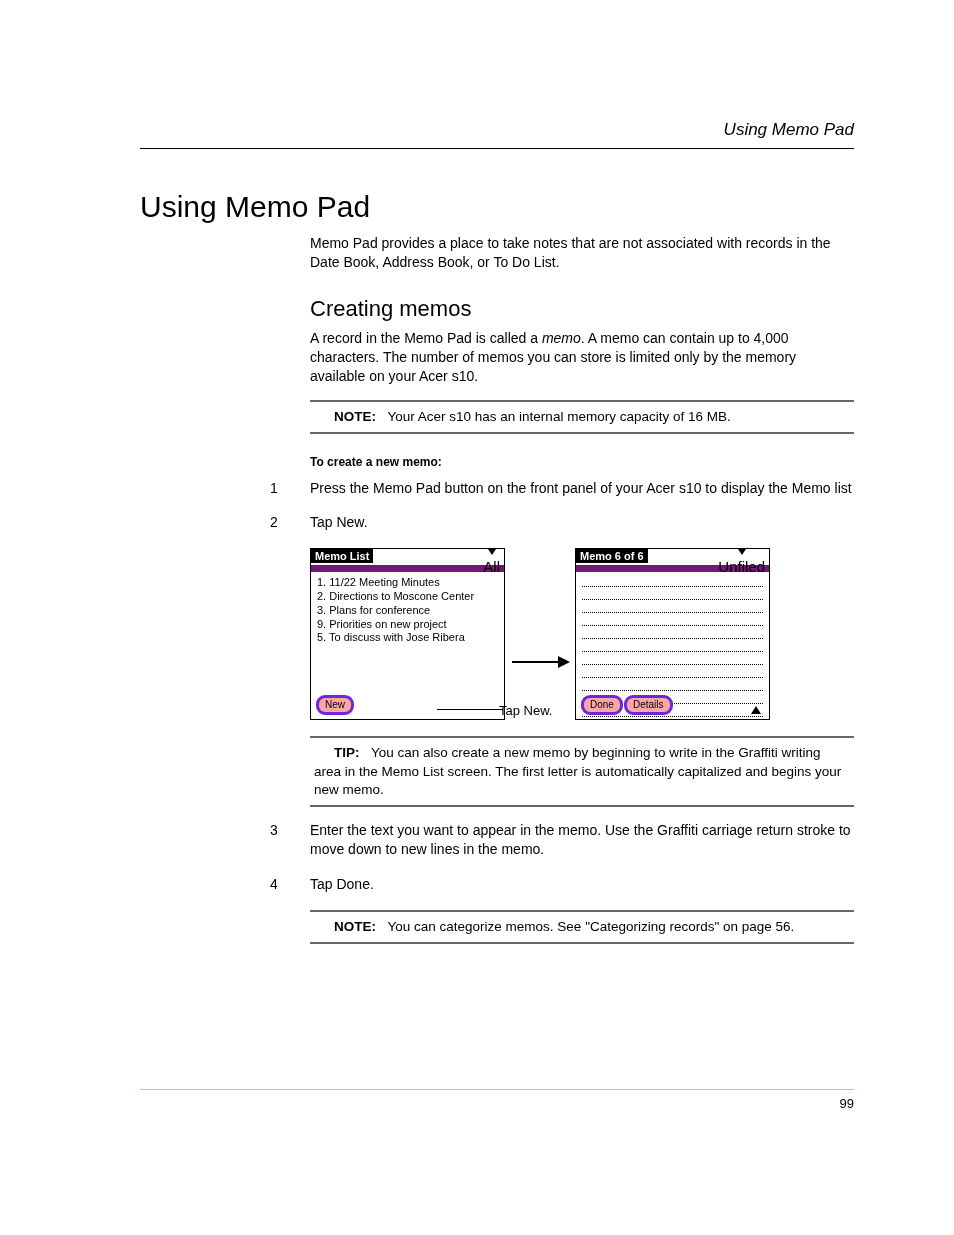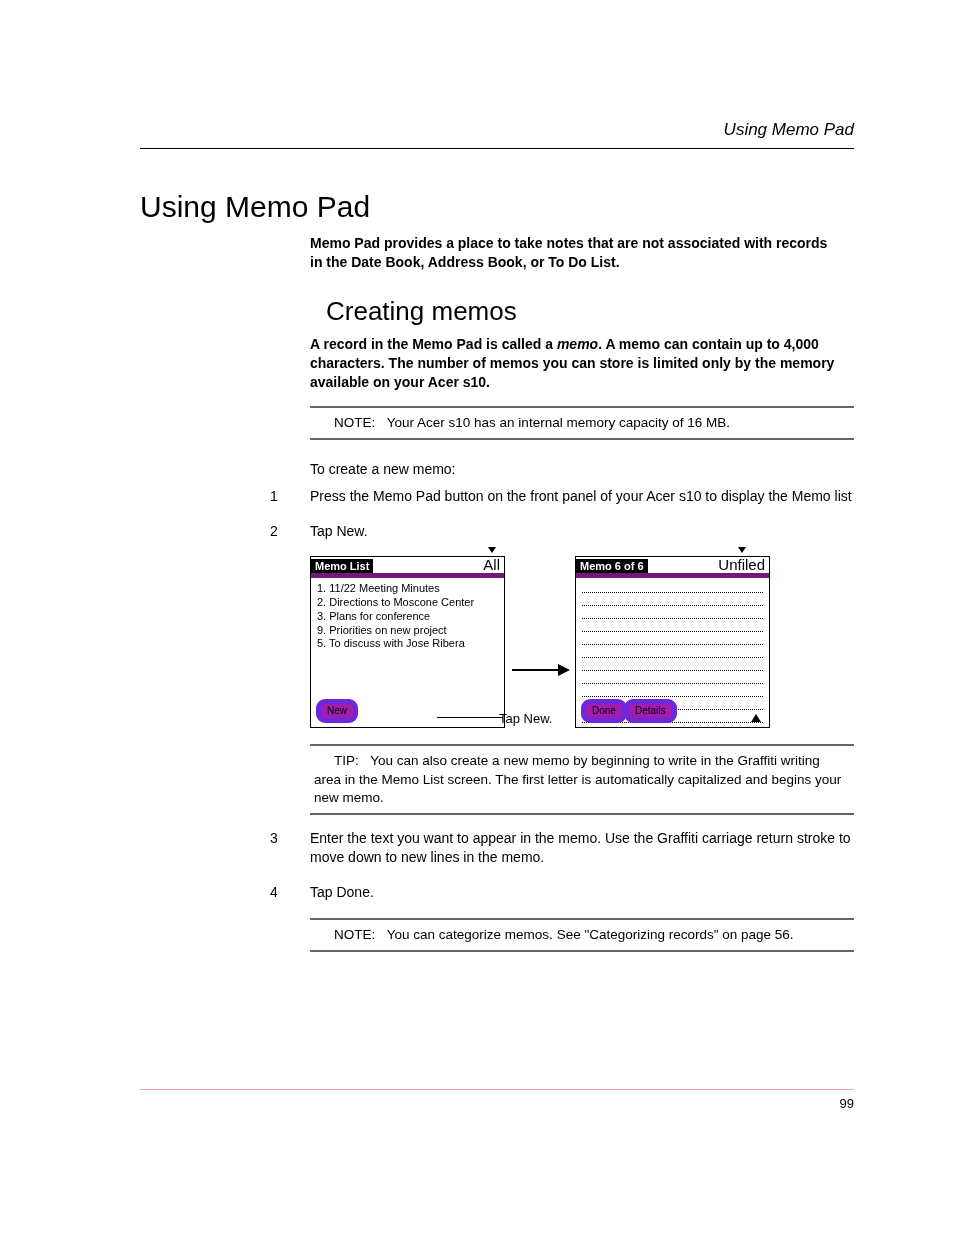--- a/index.html
+++ b/index.html
@@ -38,45 +38,44 @@
     margin: 10px 0 10px 0;
   }
   .indent-block {
     margin-left: 170px;
     font-family: Verdana, Geneva, sans-serif;
     font-size: 14px;
     line-height: 1.35;
   }
   .p {
     margin: 0 16px 14px 0;
-    font-weight: bold;
   }
   h2.sub-title {
     font-family: Verdana, Geneva, sans-serif;
     font-weight: 300;
-    font-size: 26px;
-    margin: 22px 0 6px 16px;
+    font-size: 22px;
+    margin: 22px 0 6px 0;
   }
   .italic { font-style: italic; }
   .note-box {
     border-top: 2px solid #666;
     border-bottom: 2px solid #666;
     padding: 6px 4px;
     margin: 14px 0;
     font-size: 13.5px;
   }
   .note-box .label {
-    font-weight: normal;
+    font-weight: bold;
     margin-right: 8px;
     padding-left: 20px;
   }
   h3.proc-title {
     font-family: Verdana, Geneva, sans-serif;
-    font-size: 14px;
-    font-weight: normal;
+    font-size: 12px;
+    font-weight: bold;
     margin: 20px 0 8px 0;
   }
   .steps {
     list-style: none;
     padding: 0;
     margin: 0 0 0 130px;
     font-family: Verdana, Geneva, sans-serif;
     font-size: 14px;
   }
   .steps li {
@@ -102,23 +101,23 @@
     border: 1.5px solid #000;
     width: 195px;
     height: 172px;
     position: relative;
     font-family: Arial, sans-serif;
     font-size: 11px;
     box-sizing: border-box;
   }
   .titlebar {
     display: flex;
-    align-items: flex-end;
+    align-items: flex-start;
     height: 16px;
-    border-bottom: 5px solid #701a75;
+    border-bottom: 7px solid #701a75;
   }
   .title-chip {
     background: #000;
     color: #fff;
     font-weight: bold;
     padding: 1px 4px;
     font-size: 11px;
   }
   .title-spacer { flex: 1; }
   .title-dd {
@@ -138,27 +137,27 @@
   .memo-body {
     padding: 4px 6px;
   }
   .memo-item {
     white-space: nowrap;
     line-height: 1.25;
     font-size: 11px;
   }
   .pill-btn {
     position: absolute;
-    border: 5px solid #6d28d9;
+    border: 3px solid #6d28d9;
     border-radius: 9px;
     font-size: 10px;
     padding: 0 6px;
     height: 14px;
     line-height: 13px;
-    background: #a21caf;
+    background: #fca5a5;
   }
   .btn-new { left: 5px; bottom: 4px; }
   .btn-done { left: 5px; bottom: 4px; }
   .btn-details { left: 48px; bottom: 4px; }
   .scroll-up {
     position: absolute;
     right: 8px;
     bottom: 5px;
     width: 0; height: 0;
     border-left: 5px solid transparent;

